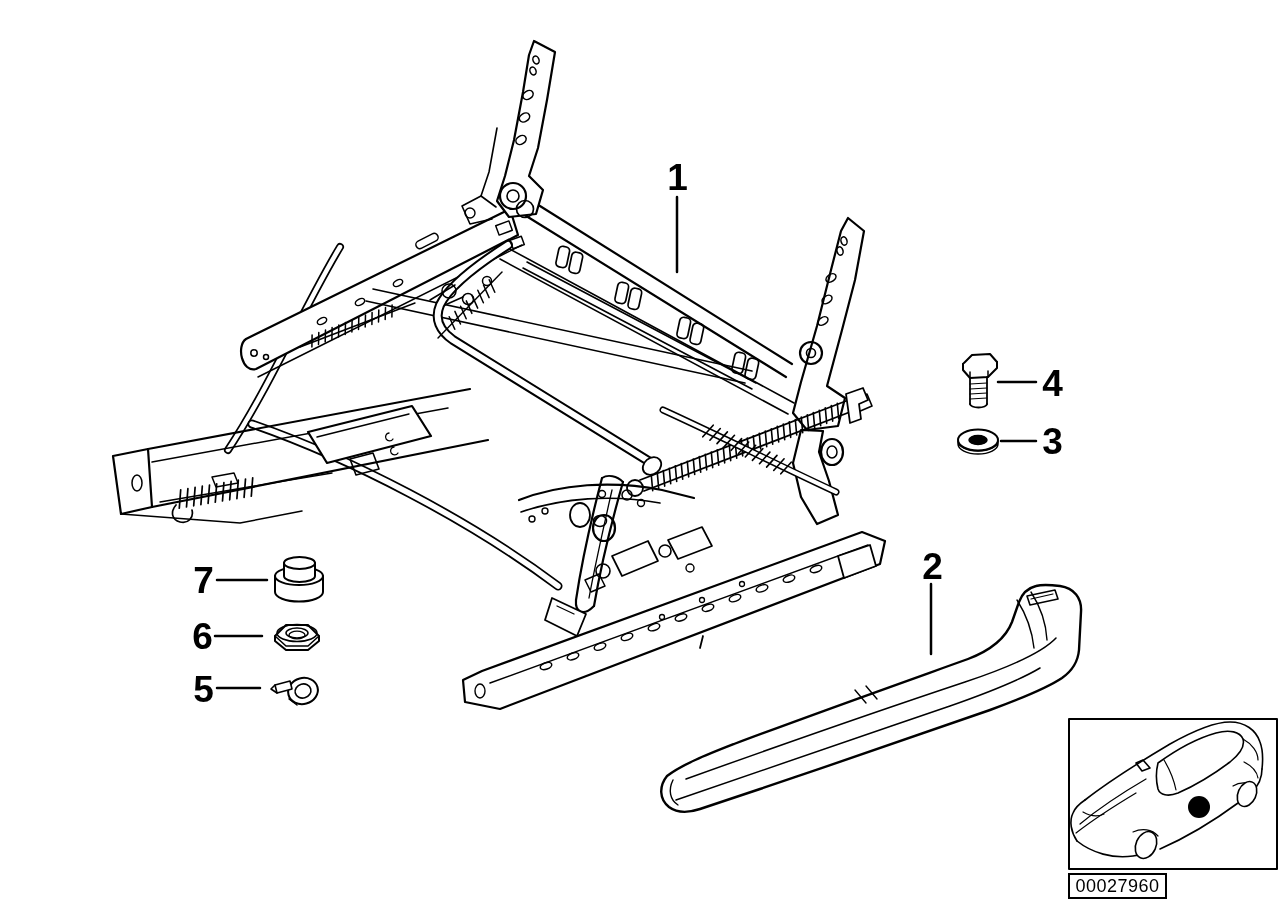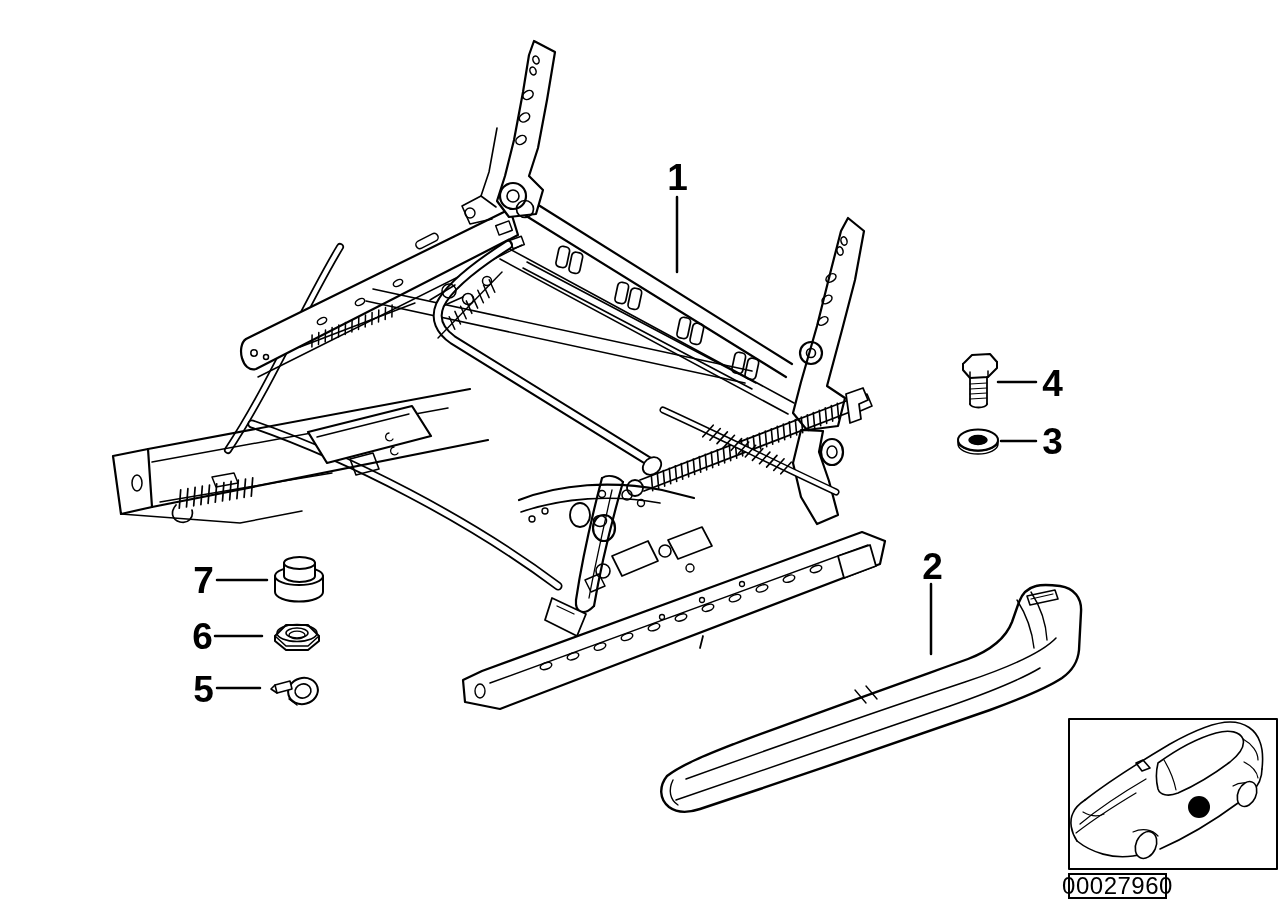--- a/index.html
+++ b/index.html
@@ -6,21 +6,21 @@
   body{width:1288px;height:910px;position:relative;overflow:hidden;
        font-family:"Liberation Sans",sans-serif;color:#000;}
   .stage{position:absolute;left:0;top:0;width:1288px;height:910px;}
   svg.art{position:absolute;left:0;top:0;}
   .callout{position:absolute;transform:translate(-50%,-50%);
            font-size:37px;font-weight:bold;line-height:1;letter-spacing:-1px;
            cursor:pointer;user-select:none;}
   .code-box{position:absolute;left:1068px;top:873px;width:99px;height:26px;
             border:2px solid #000;box-sizing:border-box;display:flex;
             align-items:center;justify-content:center;
-            font-size:24px;letter-spacing:.5px;background:#fff;}
+            font-size:18px;letter-spacing:.5px;background:#fff;}
 </style>
 </head>
 <body>
 
 <div class="stage">
 
 <svg class="art" width="1288" height="910" viewBox="0 0 1288 910" stroke="#000" fill="none" stroke-width="2.2" stroke-linecap="round" stroke-linejoin="round">
 
   <g>
 

